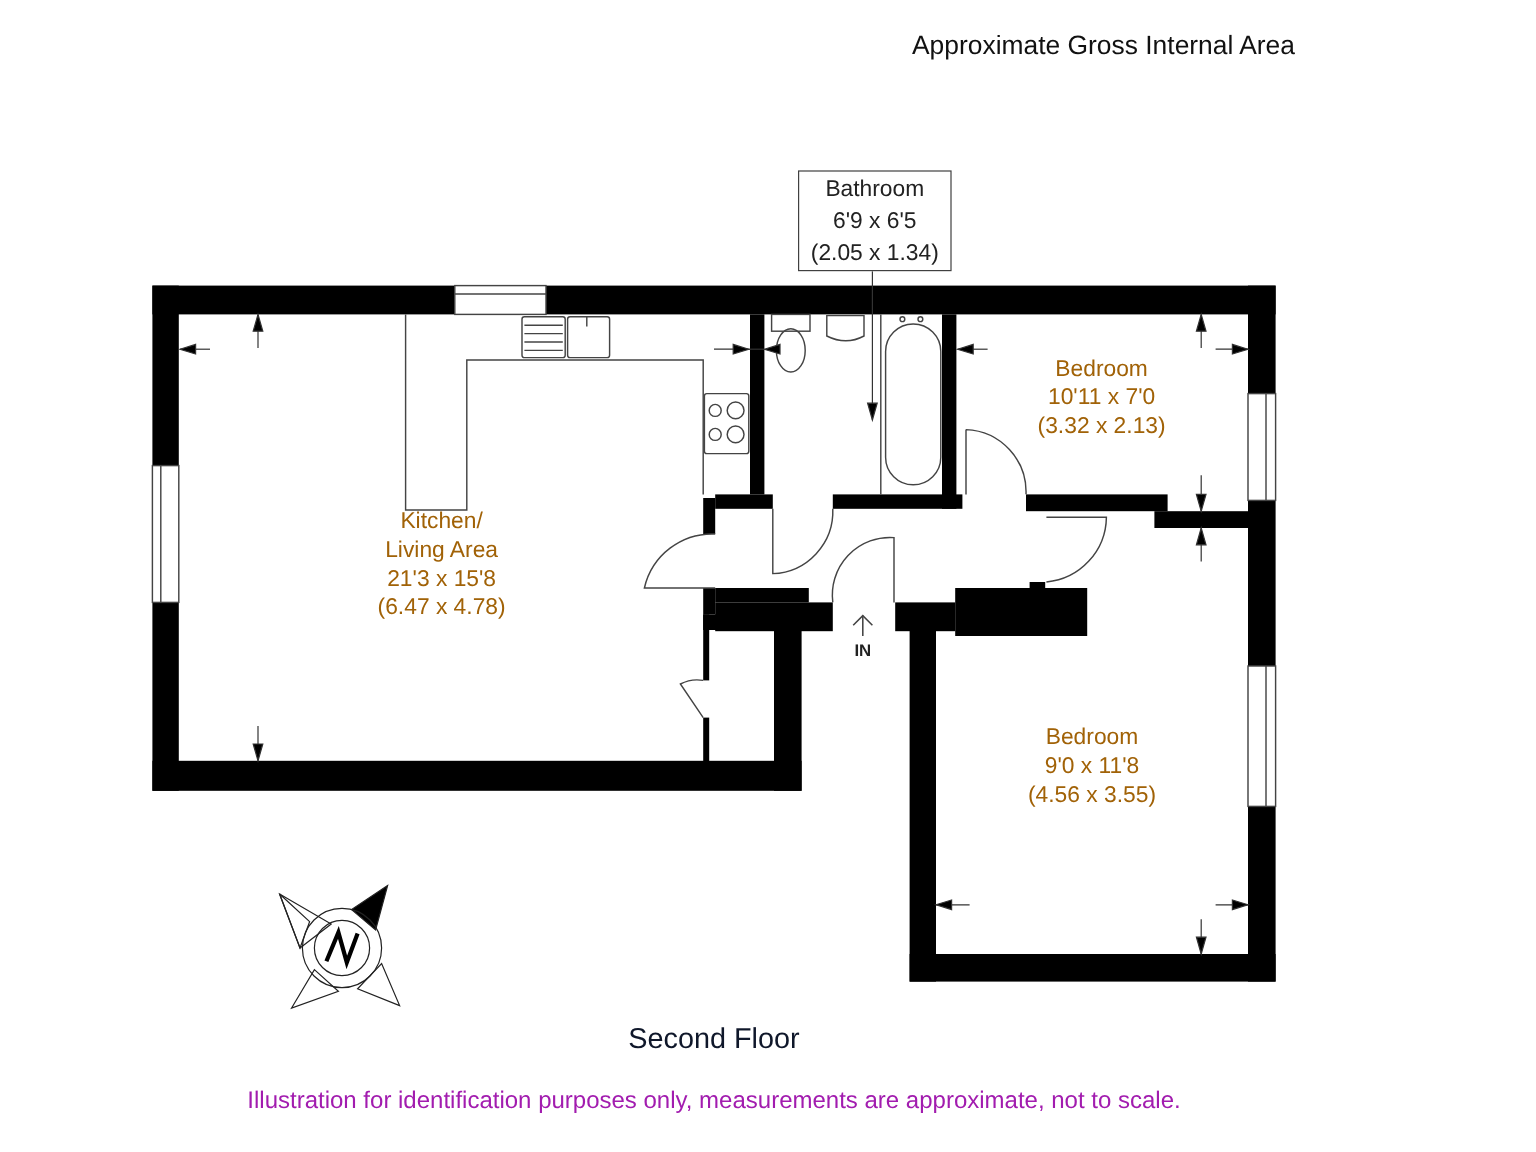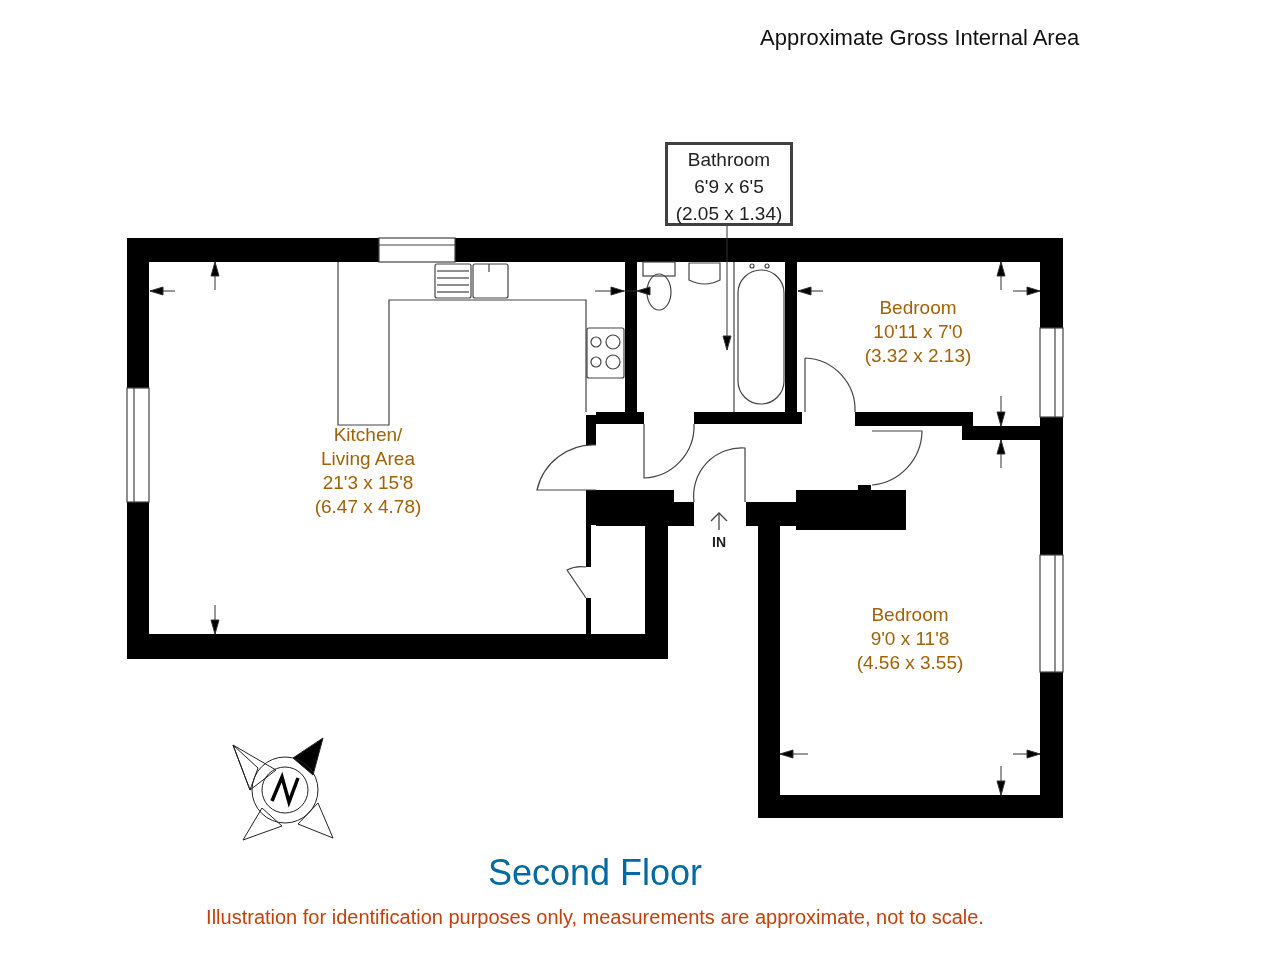--- a/index.html
+++ b/index.html
@@ -3,26 +3,26 @@
   <meta charset="utf-8">
   <style>
     html, body { margin: 0; padding: 0; background: #ffffff; }
     body { width: 1280px; height: 960px; position: relative; overflow: hidden;
            font-family: "Liberation Sans", sans-serif; color: #111; }
     .area-title { position: absolute; left: 760px; top: 22px; width: 430px; text-align: left;
                   font-size: 22px; line-height: 31px; color: #111; }
     .plan { position: absolute; left: 0; top: 0; }
     .room-label { position: absolute; text-align: center; font-size: 19px; line-height: 24px; color: #a16207; }
     .bath-box { position: absolute; left: 665px; top: 142px; width: 128px; height: 84px;
-                border: 3px solid #404040; background: #fff; text-align: center;
+                border: 1px solid #404040; background: #fff; text-align: center;
                 font-size: 19px; line-height: 27px; color: #222; box-sizing: border-box; padding-top: 1px; }
     .floor-name { position: absolute; left: 440px; top: 852px; width: 310px; text-align: center;
-                  font-size: 36px; color: #0369a1; }
+                  font-size: 24px; color: #0f172a; }
     .disclaimer { position: absolute; left: 150px; top: 906px; width: 890px; text-align: center;
-                  font-size: 20px; color: #c2410c; }
+                  font-size: 20px; color: #a21caf; }
     .in-label { position: absolute; left: 704px; top: 534px; width: 30px; text-align: center; font-size: 14px; color: #222; font-weight: bold; }
   </style>
 </head>
 <body>
 
 <div class="area-title">
   <div>Approximate Gross Internal Area</div>
 </div>
 
 <svg class="plan" width="1280" height="960" viewBox="0 0 1280 960" xmlns="http://www.w3.org/2000/svg">

